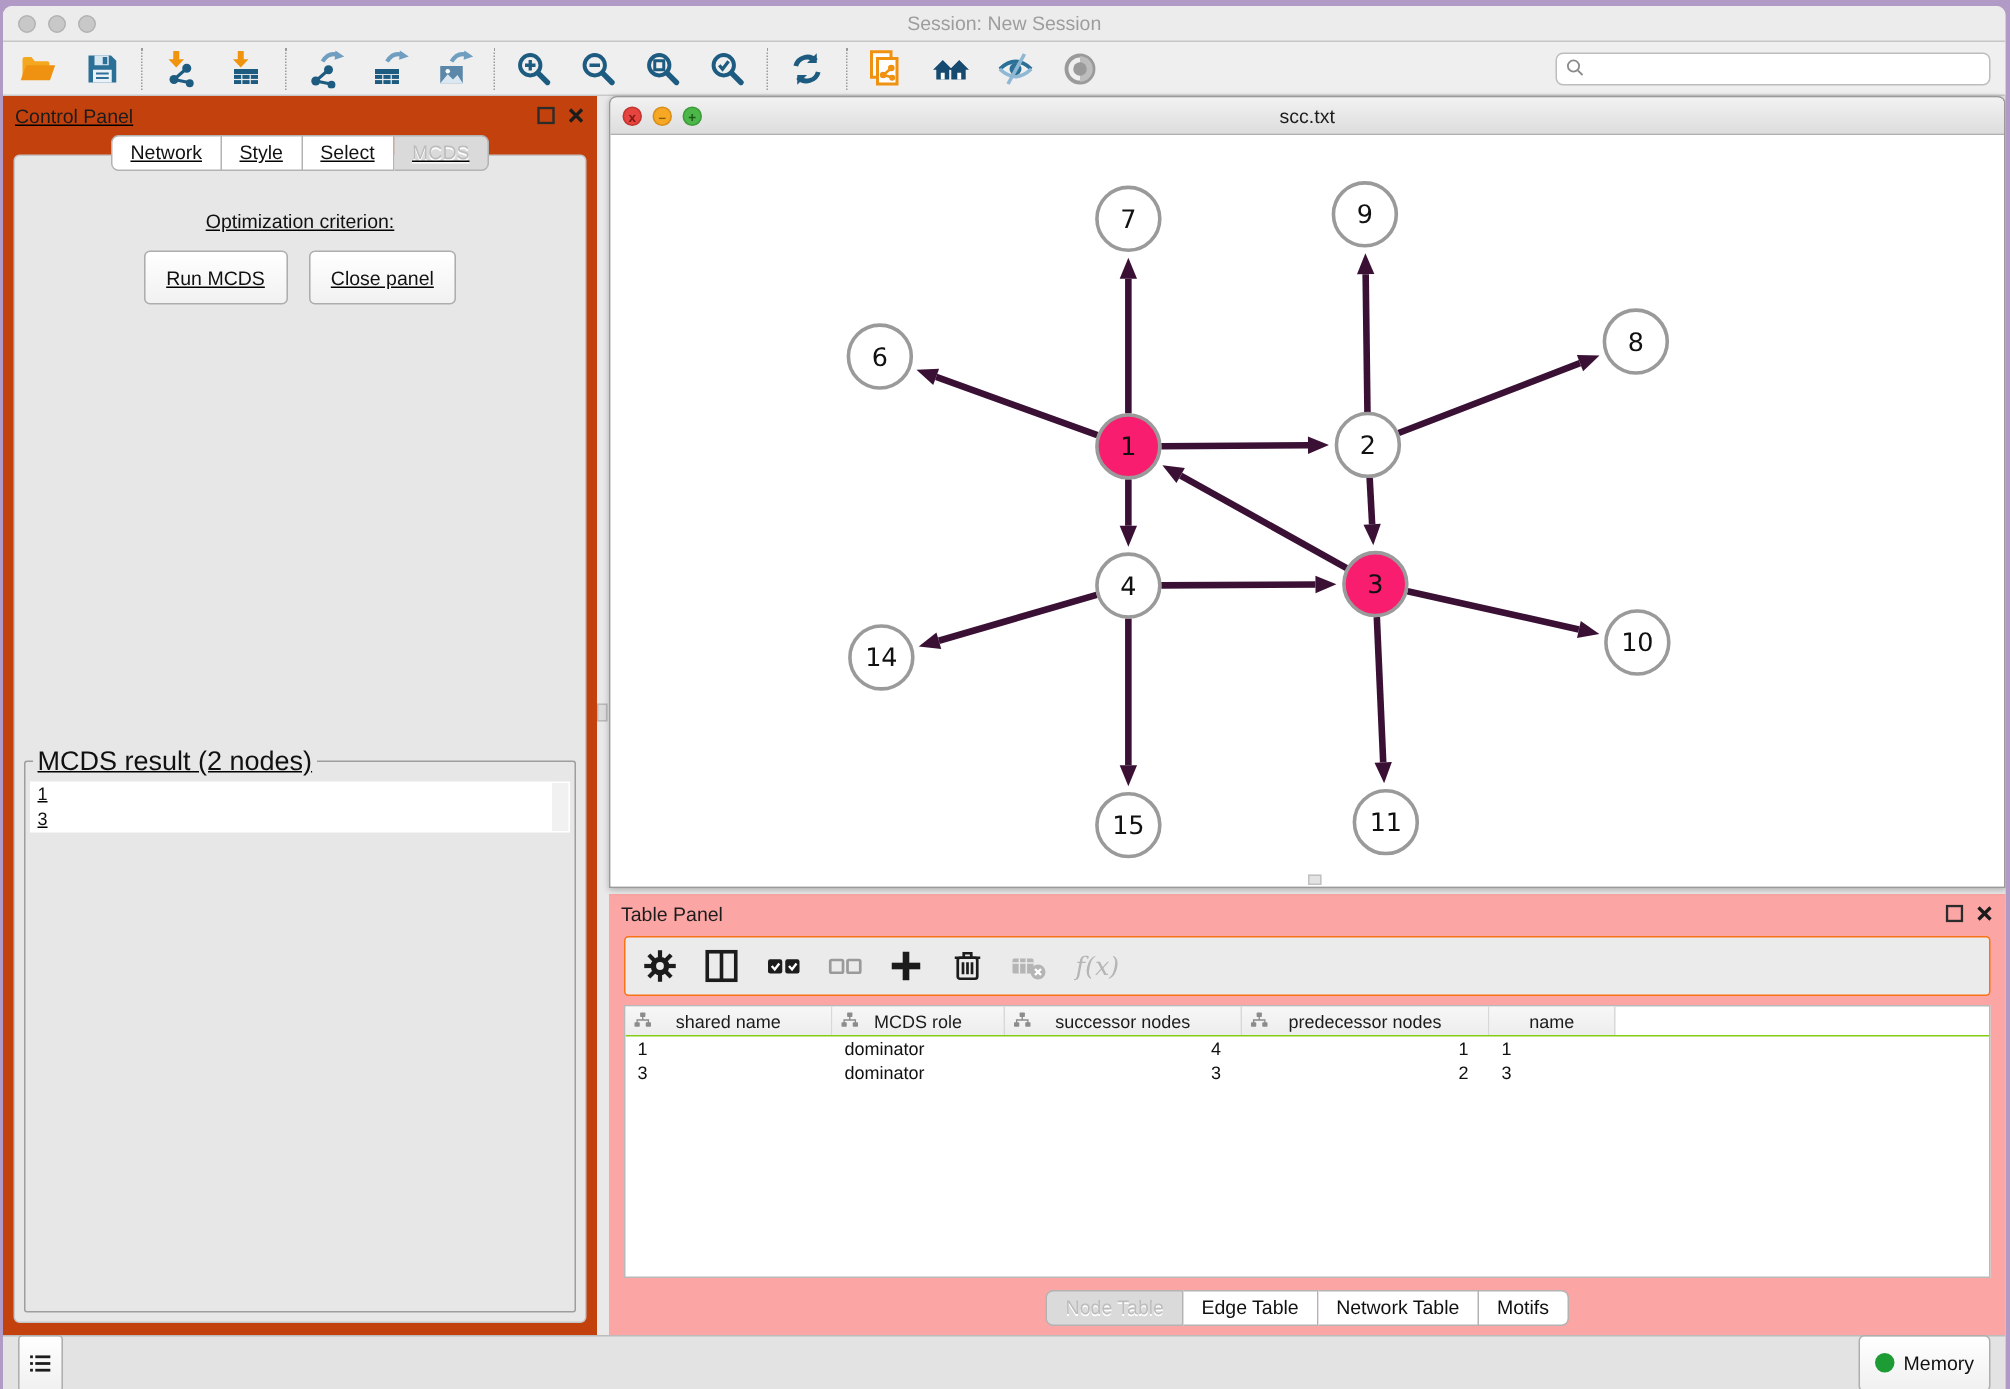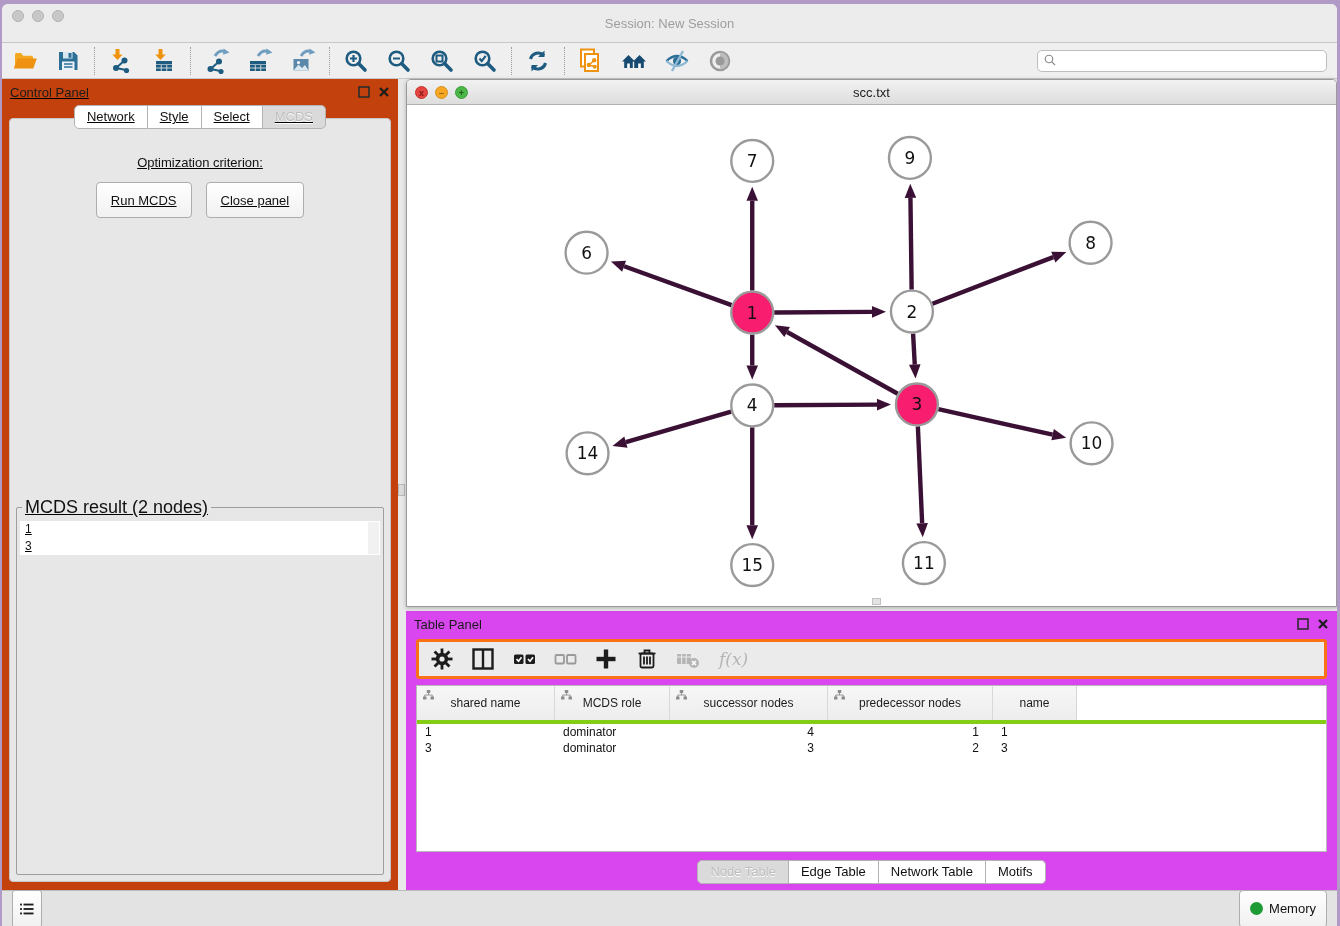--- a/index.html
+++ b/index.html
@@ -4,21 +4,21 @@
 <style>
   * { margin:0; padding:0; box-sizing:border-box; }
   html,body { width:1340px; height:926px; }
   body { font-family:"Liberation Sans", sans-serif; background:#b19bc6; overflow:hidden; }
 
   .window { position:absolute; left:2px; top:4px; width:1335px; height:922px;
             background:#e9e9e9; border-radius:6px 6px 0 0; overflow:hidden;
             display:flex; flex-direction:column; }
 
   
-  .titlebar { height:39px; background:#ececec; border-bottom:1px solid #c6c6c6;
+  .titlebar { height:24px; background:#ececec; border-bottom:1px solid #c6c6c6;
               position:relative; display:flex; align-items:center; justify-content:center; }
   .traffic { position:absolute; left:10px; top:6px; display:flex; gap:8px; }
   .tl { width:12px; height:12px; border-radius:50%; background:#c9c8c9; border:1px solid #b3b2b3;
         font-size:9px; line-height:10px; text-align:center; font-weight:bold; }
   .titlebar .title { font-size:13px; color:#9d9d9d; }
 
   
   .toolbar { height:36px; background:#efefef; border-bottom:1px solid #c9c9c9;
              display:flex; align-items:center; padding-left:10px; }
   .ticon { width:26px; height:26px; margin-right:17px; display:inline-flex; cursor:default; }
@@ -83,30 +83,30 @@
   .nl.red   { background:#e5443f; border:1px solid #c2352f; color:#7c1714; }
   .nl.yel   { background:#f6a723; border:1px solid #d78f1a; color:#8a5d08; }
   .nl.grn   { background:#4cb748; border:1px solid #3d9c3a; color:#1c5c1a; }
   .netcanvas { flex:1; background:#fff; }
   .nethandle { position:absolute; left:50%; bottom:1px; width:9px; height:7px;
                background:#e3e3e3; border:1px solid #c2c2c2; }
 
   .hsplit { height:4px; background:#e9e9e9; }
 
   
-  .tpanel { flex:1; display:flex; flex-direction:column; background:#d946ef; min-height:0; }
-  .tptoolbar { margin:2px 10px 0; height:40px; background:#ebebeb; border:3px solid #f97316;
+  .tpanel { flex:1; display:flex; flex-direction:column; background:#fca5a5; min-height:0; }
+  .tptoolbar { margin:2px 10px 0; height:40px; background:#ebebeb; border:1px solid #f97316;
                border-radius:3px; display:flex; align-items:center; padding-left:10px; gap:15px; }
   .tpi { width:26px; height:26px; display:inline-flex; }
   .tpi svg { width:26px; height:26px; }
   .tpi.wide { width:36px; }
   .tpi.wide svg { width:36px; }
 
   .tablewrap { flex:1; margin:6px 10px 0; background:#fff; border:1px solid #b9b9b9; overflow:hidden; }
-  .thead { display:flex; height:38px; border-bottom:4px solid #84cc16; }
+  .thead { display:flex; height:20px; border-bottom:1px solid #84cc16; }
   .th { position:relative; background:linear-gradient(#f7f7f7,#ededed); border-right:1px solid #d8d8d8;
         font-size:12px; color:#1c1c1c; display:flex; align-items:center; justify-content:center; }
   .th svg { position:absolute; left:5px; top:3px; width:13px; height:13px; }
   .tr { display:flex; height:16px; align-items:center; }
   .td { font-size:12px; color:#111; padding:0 8px; }
   .td.right { padding-right:14px; }
 
   .tptabs { display:flex; justify-content:center; margin:8px 0 6px; }
 
   

